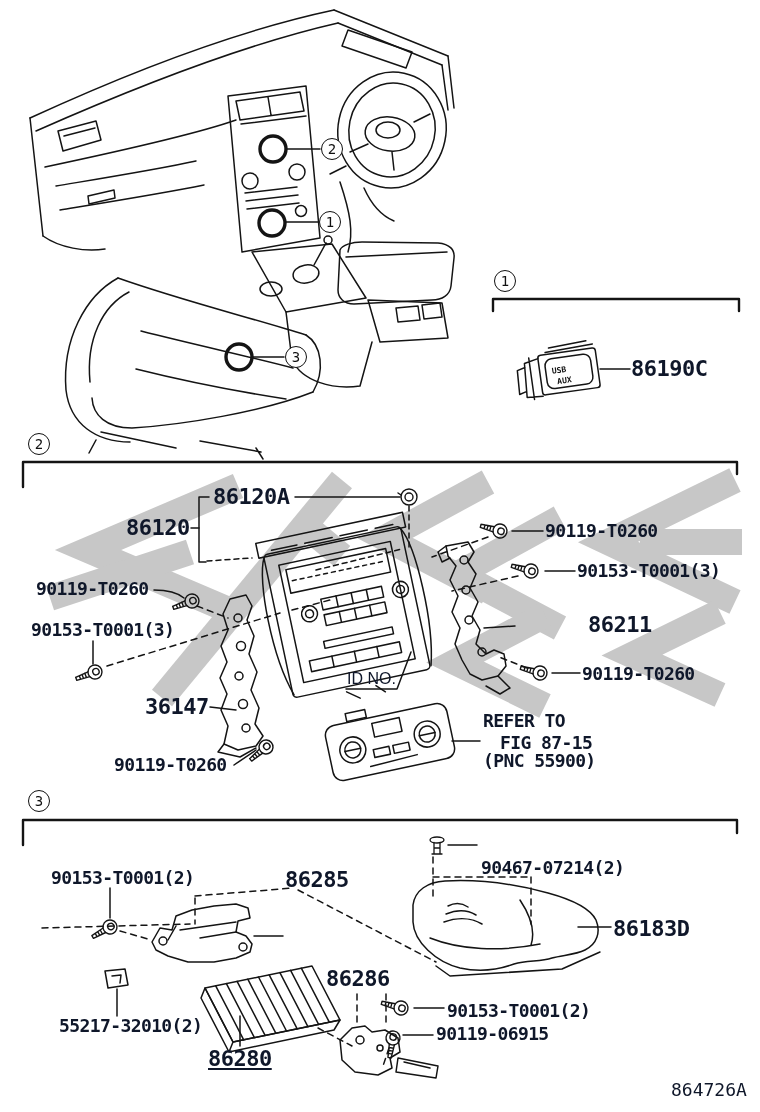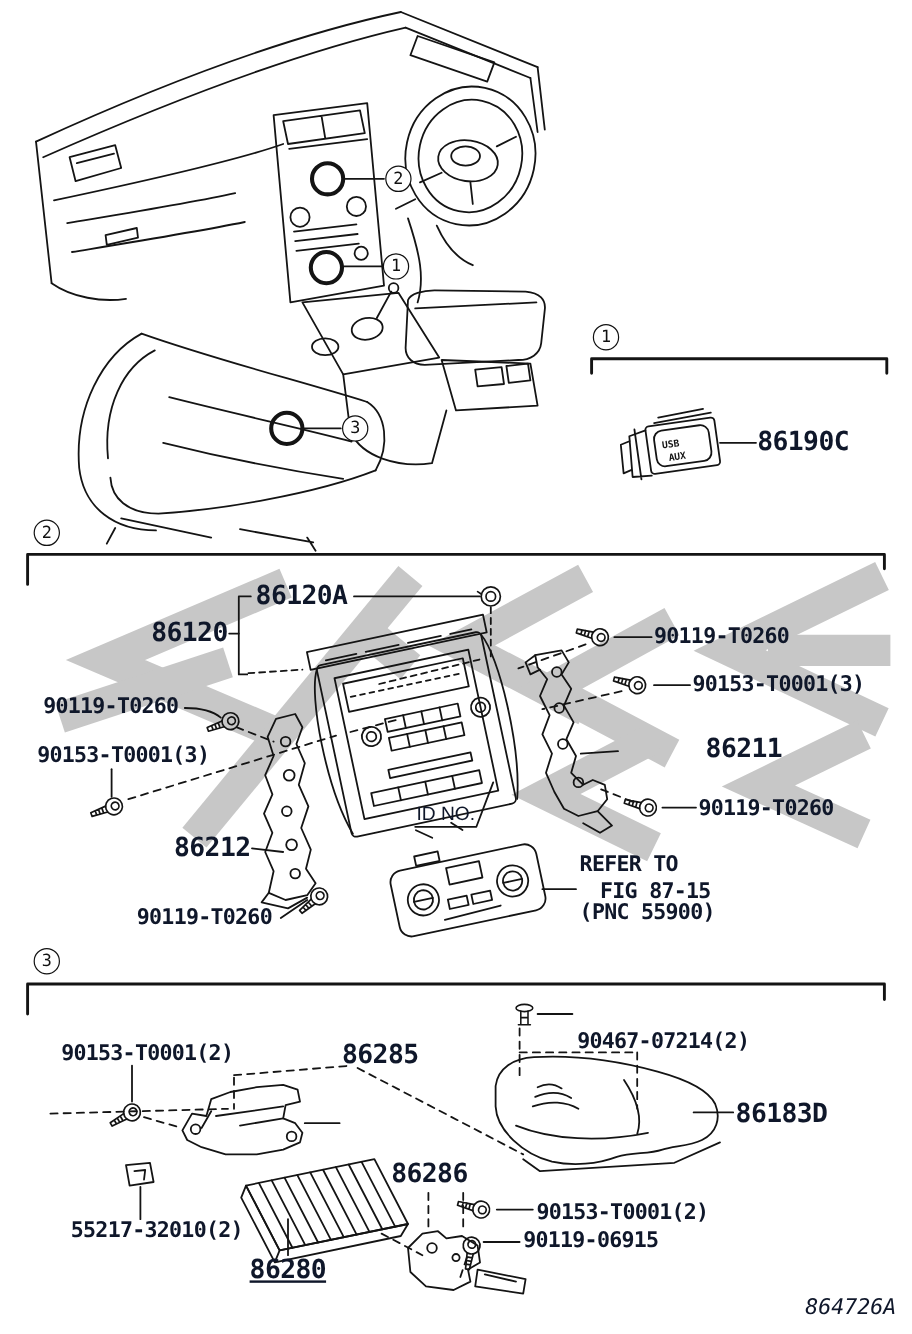--- a/index.html
+++ b/index.html
@@ -2,21 +2,21 @@
 <html><head>
 <meta charset="utf-8">
 <style>
   html,body{margin:0;padding:0;background:#fff;}
   .stage{position:relative;width:760px;height:1112px;background:#ffffff;overflow:hidden;
          font-family:"DejaVu Sans Mono",monospace;color:#111;}
   .stage svg{position:absolute;left:0;top:0;}
   .lbl{position:absolute;line-height:1;font-weight:bold;font-size:18px;color:#0f172a;
        white-space:nowrap;letter-spacing:-0.6px;}
   .lbl.big{font-size:22px;letter-spacing:-0.5px;}
-  .lbl.fig{font-weight:normal;letter-spacing:0;font-style:italic;}
+  .lbl.fig{font-weight:normal;letter-spacing:0;}
   .lbl.plain{font-family:"Liberation Sans",sans-serif;font-weight:normal;font-size:16px;letter-spacing:0;}
   .co{position:absolute;width:22px;height:22px;border:1.7px solid #111;border-radius:50%;
       background:#fff;display:flex;align-items:center;justify-content:center;
       font-size:14px;font-weight:normal;color:#111;box-sizing:border-box;}
 </style>
 </head>
 <body>
 
 <div class="stage">
 
@@ -277,21 +277,21 @@
 <div class="co" style="left:494px;top:270px;">1</div>
 <div class="co" style="left:28px;top:433px;">2</div>
 <div class="co" style="left:28px;top:790px;">3</div>
 
 <div class="lbl big" style="left:631px;top:358px;">86190C</div>
 
 <div class="lbl big" style="left:213px;top:486px;">86120A</div>
 <div class="lbl big" style="left:126px;top:517px;">86120</div>
 <div class="lbl" style="left:36px;top:580px;">90119-T0260</div>
 <div class="lbl" style="left:31px;top:621px;">90153-T0001(3)</div>
-<div class="lbl big" style="left:145px;top:696px;">86212</div>
+<div class="lbl big" style="left:145px;top:696px;">36147</div>
 <div class="lbl" style="left:114px;top:756px;">90119-T0260</div>
 <div class="lbl" style="left:545px;top:522px;">90119-T0260</div>
 <div class="lbl" style="left:577px;top:562px;">90153-T0001(3)</div>
 <div class="lbl big" style="left:548px;top:614px;margin-left:40px;">86211</div>
 <div class="lbl" style="left:582px;top:665px;">90119-T0260</div>
 <div class="lbl plain" style="left:347px;top:671px;">ID NO.</div>
 <div class="lbl" style="left:483px;top:712px;">REFER TO</div>
 <div class="lbl" style="left:500px;top:734px;">FIG 87-15</div>
 <div class="lbl" style="left:483px;top:752px;">(PNC 55900)</div>
 

